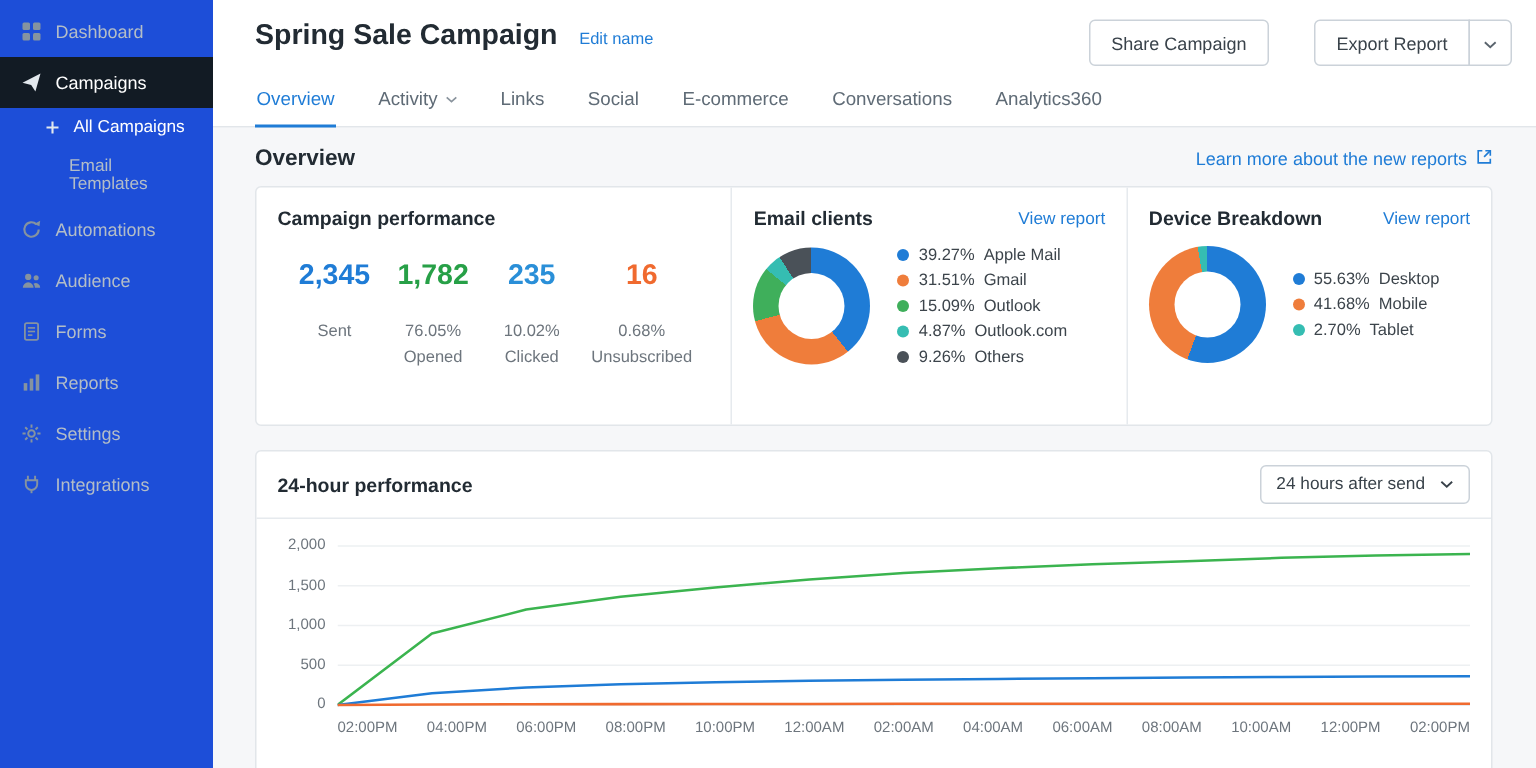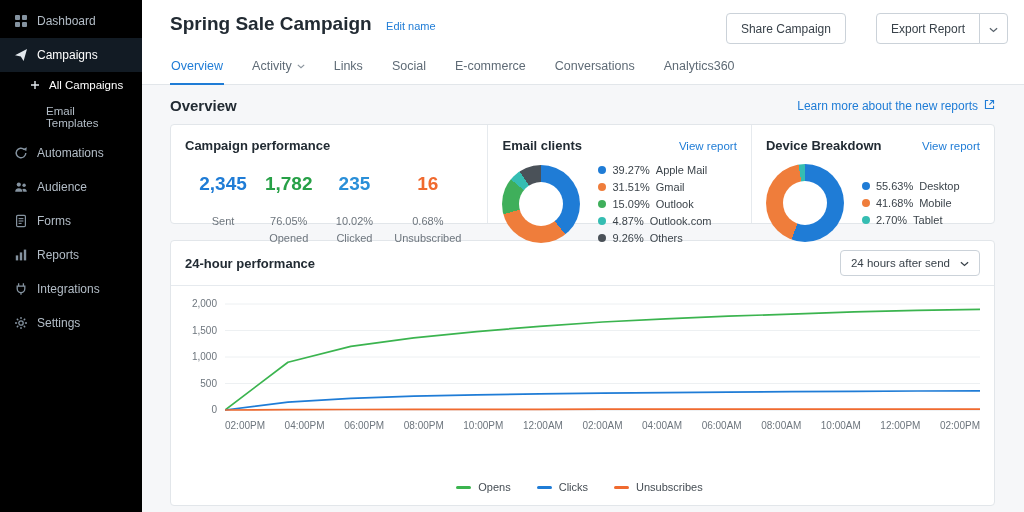--- a/index.html
+++ b/index.html
@@ -1,21 +1,21 @@
 <!DOCTYPE html>
 <html><head>
 <meta charset="utf-8">
 <style>
   *{box-sizing:border-box;margin:0;padding:0;}
   html,body{width:1024px;height:512px;overflow:hidden;}
   body{font-family:"Liberation Sans","DejaVu Sans",sans-serif;background:#f6f7f9;display:flex;}
   .app{display:flex;width:100%;height:100%;}
 
   
-  .sidebar{width:142px;min-width:142px;background:#000000;padding-top:4px;display:flex;flex-direction:column;}
+  .sidebar{width:142px;min-width:142px;background:#1d4ed8;padding-top:4px;display:flex;flex-direction:column;}
   .nav-item{display:flex;align-items:center;gap:9px;padding:10px 14px;font-size:12px;color:#b3bdc7;cursor:pointer;}
   .nav-item .nicon{width:14px;height:14px;color:#8593a0;display:inline-flex;flex-shrink:0;}
   .nav-item.active{background:#121b24;color:#fff;}
   .nav-item.active .nicon{color:#e2e8ed;}
   .nav-item.sub{padding:7px 14px 7px 30px;font-size:11.5px;}
   .nav-item.sub .nicon{width:10px;height:10px;}
   .nav-item.sub2{padding:7px 14px 7px 46px;font-size:11.5px;}
   .subactive{color:#fff;}
   .subactive .nicon{color:#e2e8ed;}
 
@@ -34,21 +34,21 @@
   .tab{font-size:12.5px;color:#5f6b76;padding:10px 1px;display:inline-flex;align-items:center;gap:5px;cursor:pointer;border-bottom:2px solid transparent;margin-bottom:-1px;white-space:nowrap;}
   .tab.active{color:#1f7cd6;border-bottom-color:#1f7cd6;}
   .tab .chev{color:#8a949d;display:inline-flex;}
 
   .content{flex:1;padding:0 29px 0 28px;}
   .section-bar{display:flex;justify-content:space-between;align-items:center;padding:12px 0 10px;}
   h2{font-size:15px;color:#222b33;font-weight:700;}
   .learn-link{font-size:12px;color:#1f7cd6;display:inline-flex;align-items:center;gap:6px;cursor:pointer;}
 
   
-  .cards-row{display:flex;background:#fff;border:1px solid #e2e6ea;border-radius:4px;height:100px;}
+  .cards-row{display:flex;background:#fff;border:1px solid #e2e6ea;border-radius:4px;height:160px;}
   .card-sec{padding:13px 14px;min-width:0;}
   .card-sec.perf{flex:1.28;}
   .card-sec.email{flex:1.04;border-left:1px solid #e6eaee;}
   .card-sec.device{flex:0.95;border-left:1px solid #e6eaee;}
   h3{font-size:13px;color:#222b33;font-weight:700;}
   .card-head{display:flex;justify-content:space-between;align-items:center;}
   .view-link{font-size:11.5px;color:#1f7cd6;cursor:pointer;white-space:nowrap;}
 
   .stats{display:flex;justify-content:space-between;margin-top:20px;padding:0 12px;}
   .stat{text-align:center;min-width:52px;}
@@ -157,38 +157,38 @@
             <rect x="5.8" y="4.4" width="2.4" height="8"></rect>
             <rect x="9.8" y="1.6" width="2.4" height="10.8"></rect>
           </svg>
       </span>
       <span>Reports</span>
     </div>
     <div class="nav-item">
       <span class="nicon">
         <svg viewBox="0 0 14 14" width="14" height="14">
             <g fill="none" stroke="currentColor" stroke-width="1.3">
+              <circle cx="7" cy="7" r="2.2"></circle>
+              <path d="M7 1v2.1M7 10.9V13M1 7h2.1M10.9 7H13M2.8 2.8l1.5 1.5M9.7 9.7l1.5 1.5M11.2 2.8L9.7 4.3M4.3 9.7l-1.5 1.5"></path>
+            </g>
+          </svg>
+      </span>
+      <span>Settings</span>
+    </div>
+    <div class="nav-item">
+      <span class="nicon">
+        <svg viewBox="0 0 14 14" width="14" height="14">
+            <g fill="none" stroke="currentColor" stroke-width="1.3">
               <path d="M4.6 1.2v3M9.4 1.2v3"></path>
               <path d="M3.2 4.2h7.6v2.6a3.8 3.8 0 0 1-7.6 0Z"></path>
               <path d="M7 10.6v2.2"></path>
             </g>
           </svg>
       </span>
       <span>Integrations</span>
-    </div>
-    <div class="nav-item">
-      <span class="nicon">
-        <svg viewBox="0 0 14 14" width="14" height="14">
-            <g fill="none" stroke="currentColor" stroke-width="1.3">
-              <circle cx="7" cy="7" r="2.2"></circle>
-              <path d="M7 1v2.1M7 10.9V13M1 7h2.1M10.9 7H13M2.8 2.8l1.5 1.5M9.7 9.7l1.5 1.5M11.2 2.8L9.7 4.3M4.3 9.7l-1.5 1.5"></path>
-            </g>
-          </svg>
-      </span>
-      <span>Settings</span>
     </div>
   </aside>
 
   <main>
 
     <div class="topbar">
       <div>
         <h1>Spring Sale Campaign</h1>
         <a class="edit-link">Edit name</a>
       </div>

